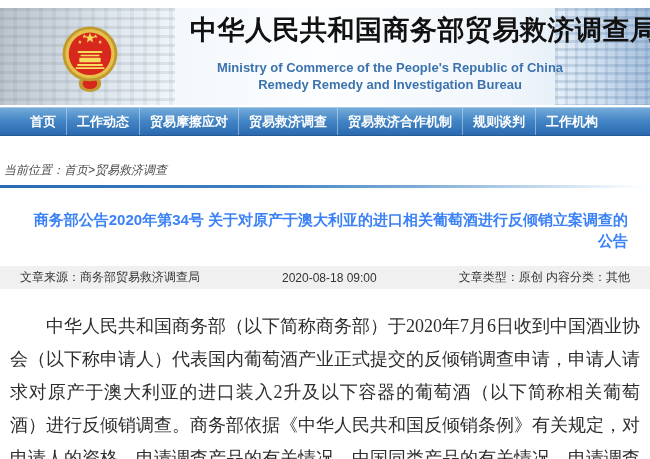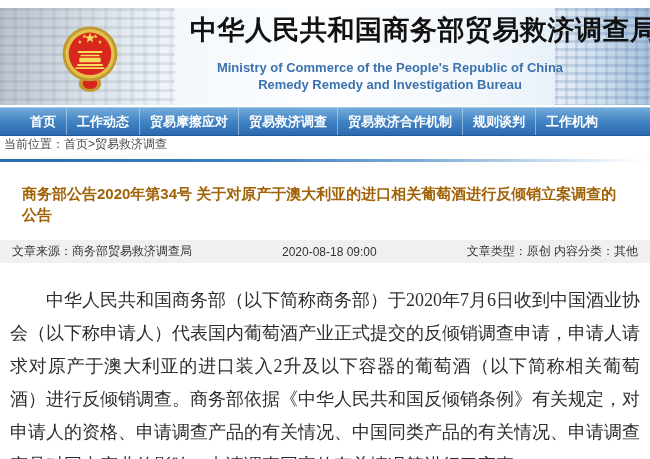--- a/index.html
+++ b/index.html
@@ -55,37 +55,37 @@
     padding-left: 20px; overflow: hidden; white-space: nowrap;
   }
   .nav-item {
     color: #ffffff; font-size: 13px; font-weight: 700;
     padding: 0 10px; text-decoration: none; flex: 0 0 auto; line-height: 27px;
     cursor: pointer;
   }
   .nav-item + .nav-item { border-left: 1px solid rgba(198,224,244,0.55); }
   
   .breadcrumb {
-    padding: 0 0 6px 4px; font-size: 12px; color: #4a4a4a;
+    padding: 26px 0 6px 4px; font-size: 12px; color: #4a4a4a; font-style: italic;
   }
   .breadcrumb a { color: #4a4a4a; text-decoration: none; cursor: pointer; }
   .blue-rule {
     height: 3px;
     background: linear-gradient(to right,
       #2a6ab3 0%, #3f7fc0 40%, #7fadd8 65%, #c9ddef 85%, #f4f9fd 96%, #ffffff 100%);
   }
   
   .article-title {
-    margin: 21px 22px 15px; text-align: left;
-    font-size: 15px; font-weight: 700; color: #a16207; line-height: 21px;
+    margin: 21px 22px 15px; text-align: right;
+    font-size: 15px; font-weight: 700; color: #3b82f6; line-height: 21px;
   }
   .meta-bar {
     background: #f0f0f0; height: 23px;
     display: flex; align-items: center; justify-content: space-between;
-    padding: 0 12px; font-size: 12px; color: #333333;
+    padding: 0 20px; font-size: 12px; color: #333333;
   }
   .meta-center { text-align: left; }
   .article-body {
     margin: 21px 10px 0; font-size: 18px; line-height: 33px;
     text-align: justify; text-indent: 2em; color: #2e2e2e;
     font-family: "Liberation Serif", "DejaVu Serif", serif;
   }
 </style>
 </head>
 <body>

